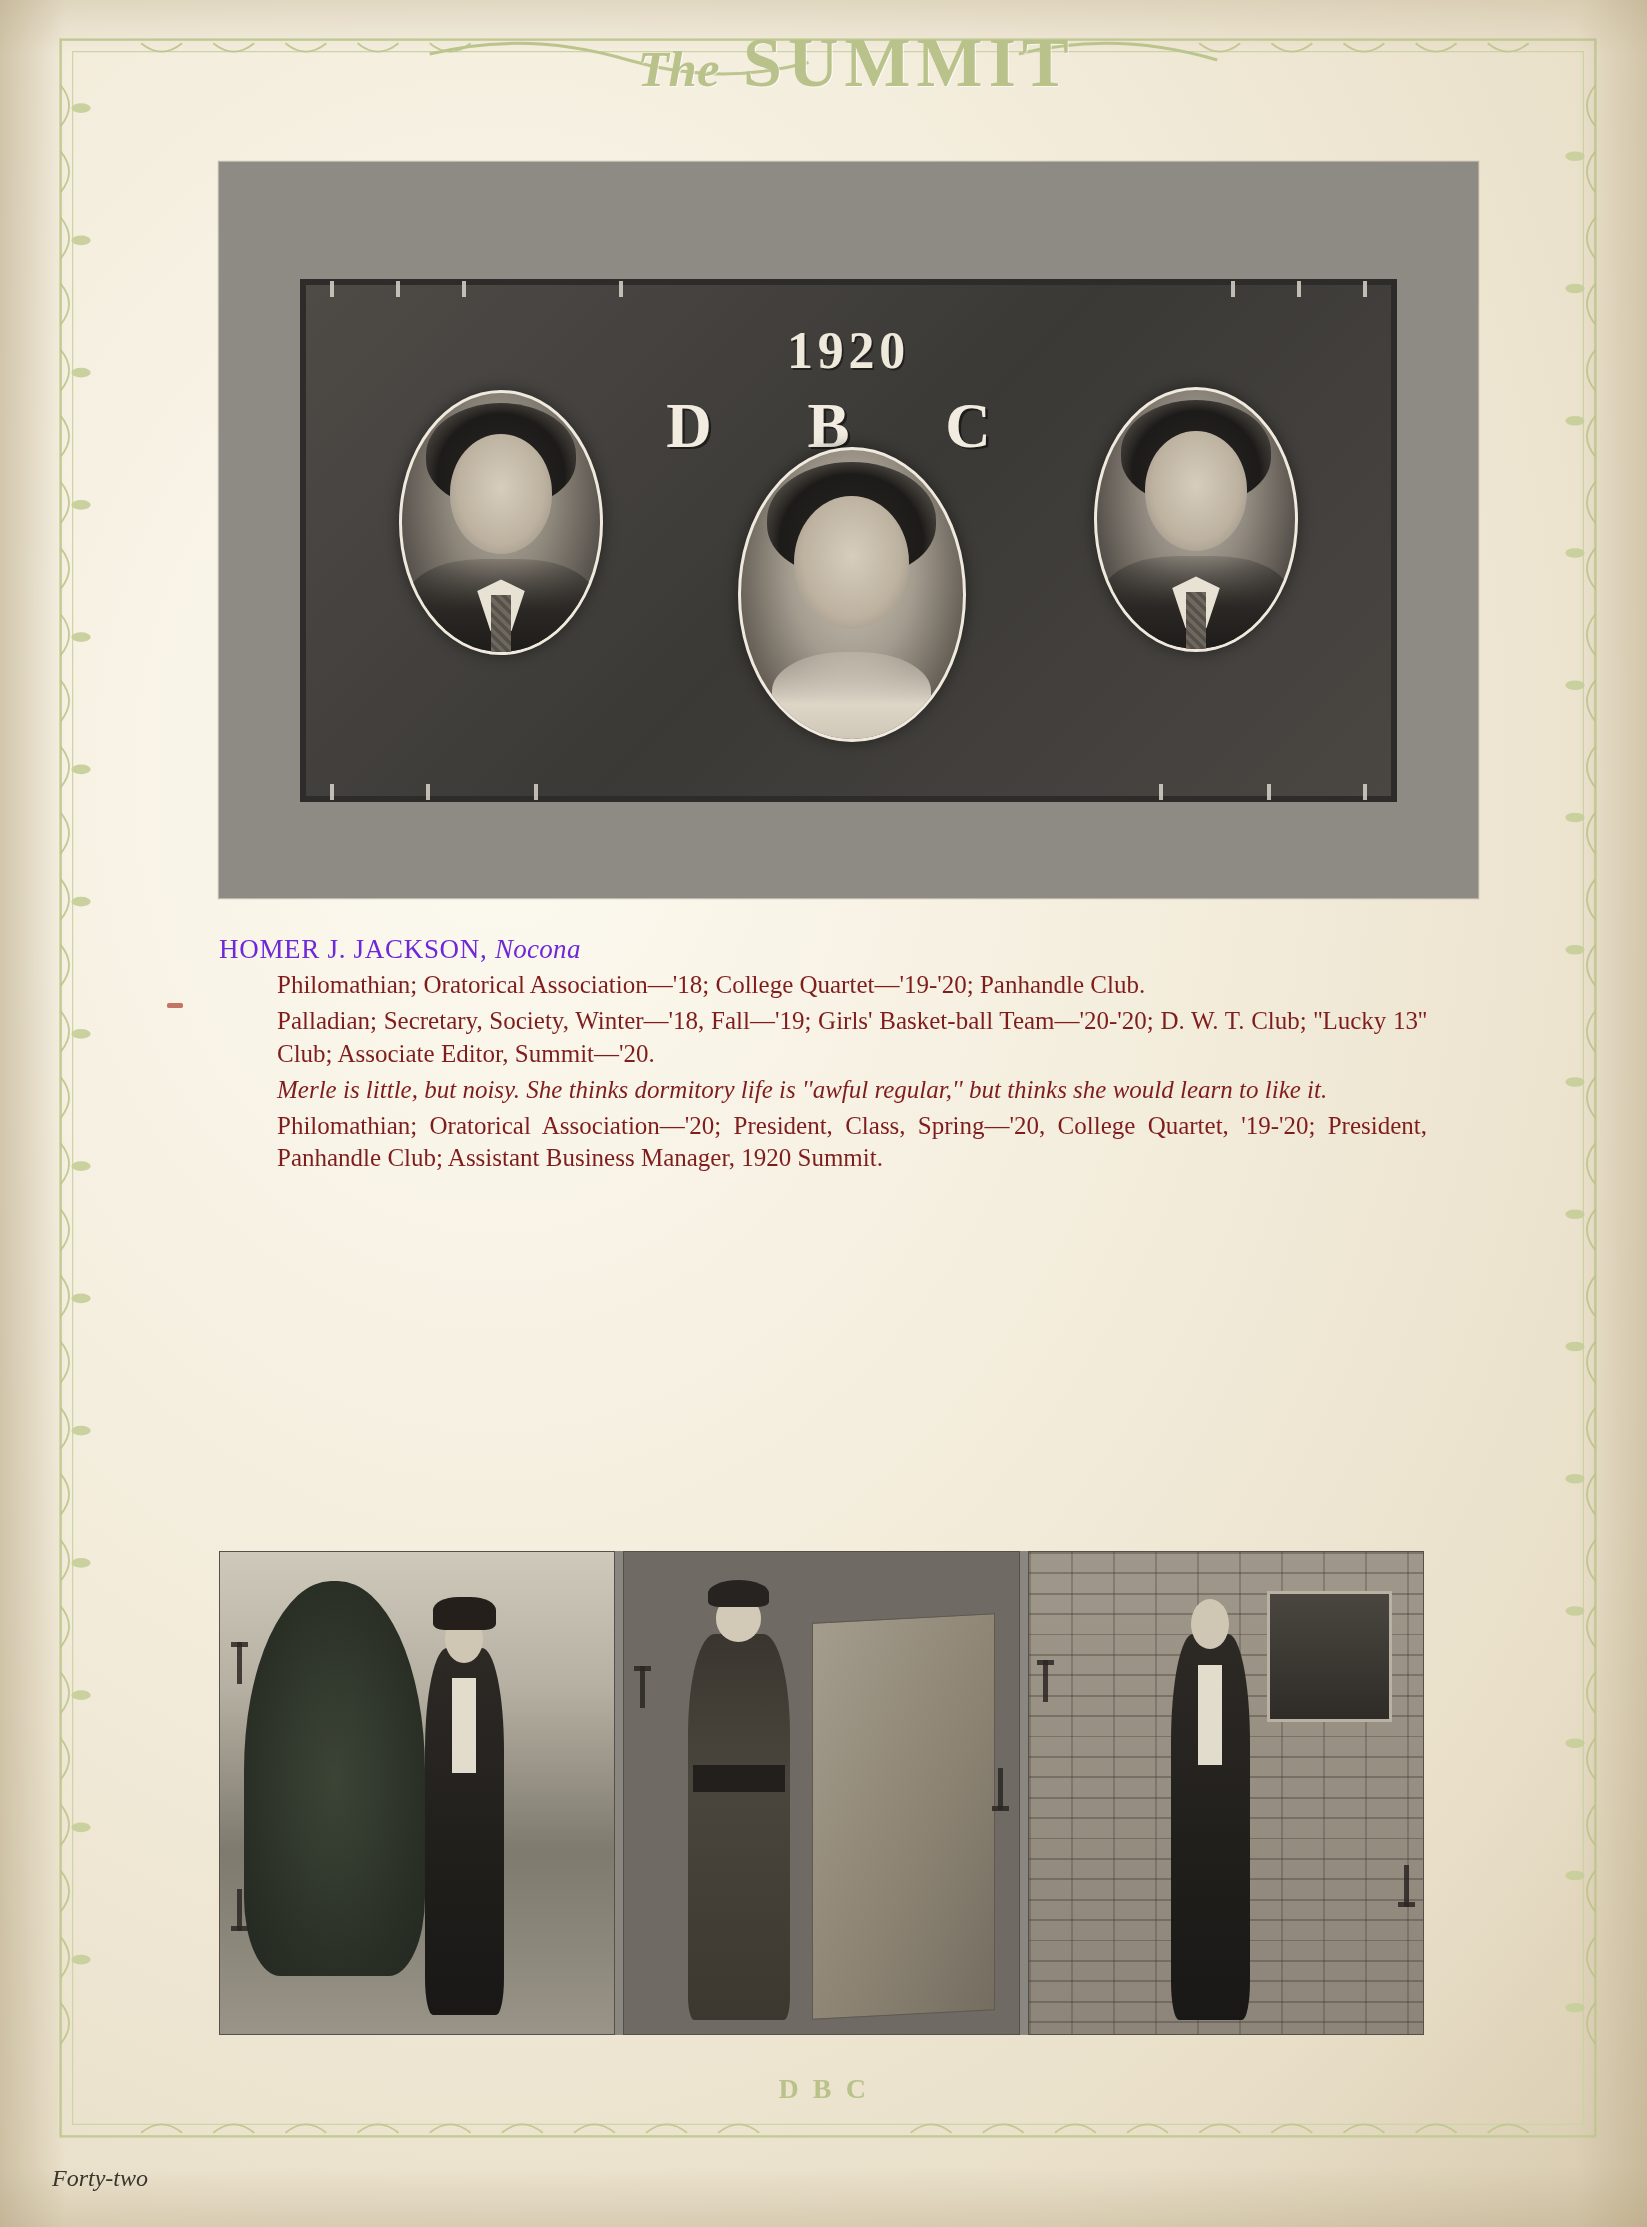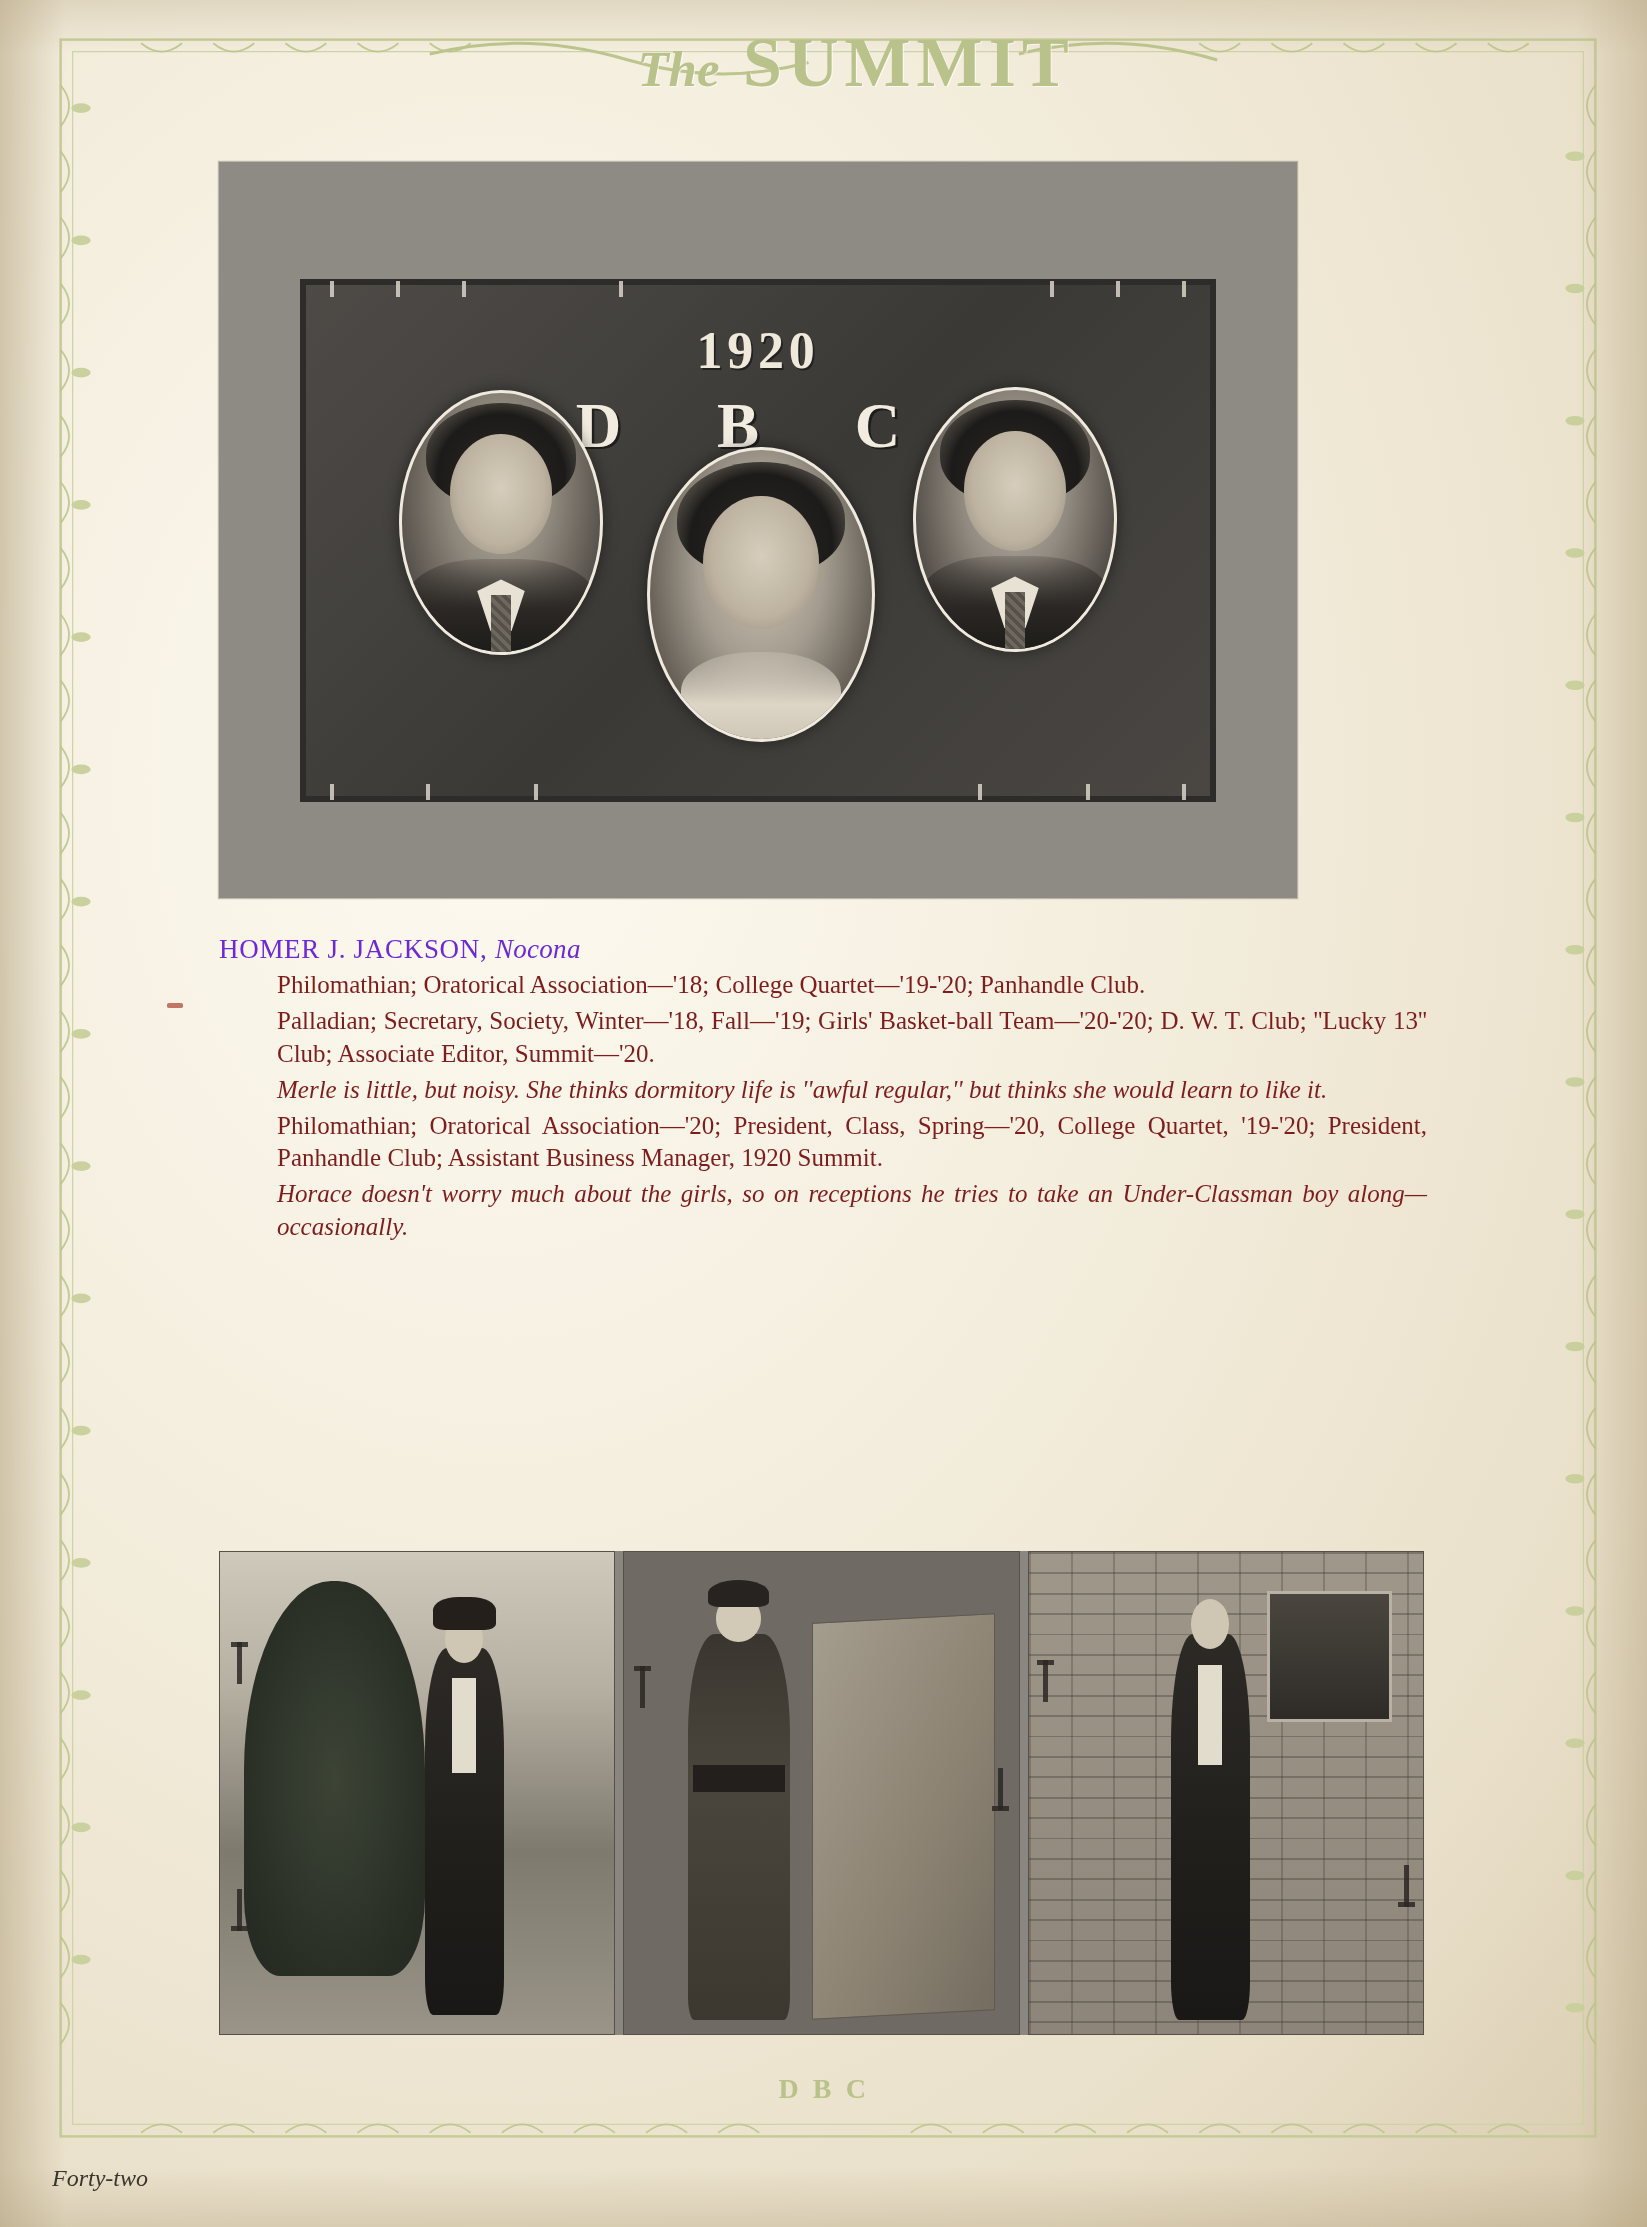--- a/index.html
+++ b/index.html
@@ -70,21 +70,21 @@
     font-style: italic;
     font-size: 51px;
     letter-spacing: 0px;
   }
 
   
   .photo-top {
     position: absolute;
     left: 219px;
     top: 162px;
-    width: 1078px;
+    width: 1259px;
     height: 736px;
     background: #8e8b85;
     box-shadow: 0 0 0 1.2px rgba(80,75,68,0.35);
     overflow: hidden;
   }
   .photo-top .felt {
     position: absolute;
     left: 81px;
     top: 117px;
     right: 81px;
@@ -555,21 +555,20 @@
       <p class="entry-activities">Philomathian; Oratorical Association—'18; College Quartet—'19-'20; Panhandle Club.</p>
     </div>
 
     <div class="entry">
       <p class="entry-activities">Palladian; Secretary, Society, Winter—'18, Fall—'19; Girls' Basket-ball Team—'20-'20; D. W. T. Club; ''Lucky 13'' Club; Associate Editor, Summit—'20.</p>
       <p class="entry-quip">Merle is little, but noisy.  She thinks dormitory life is ''awful regular,'' but thinks she would learn to like it.</p>
     </div>
 
     <div class="entry">
       <p class="entry-activities">Philomathian; Oratorical Association—'20; President, Class, Spring—'20, College Quartet, '19-'20; President, Panhandle Club; Assistant Business Manager, 1920 Summit.</p>
-      <p class="entry-quip">Horace doesn't worry much about the girls, so on receptions he tries to take an Under-Classman boy along—occasionally.</p>
     </div>
 
   </div>
 
   <div class="photo-bottom">
 
     <div class="snap snap-1">
       <div class="shrub"></div>
       <div class="figure" style="left:52%">
         <div class="fig-coat"></div>

